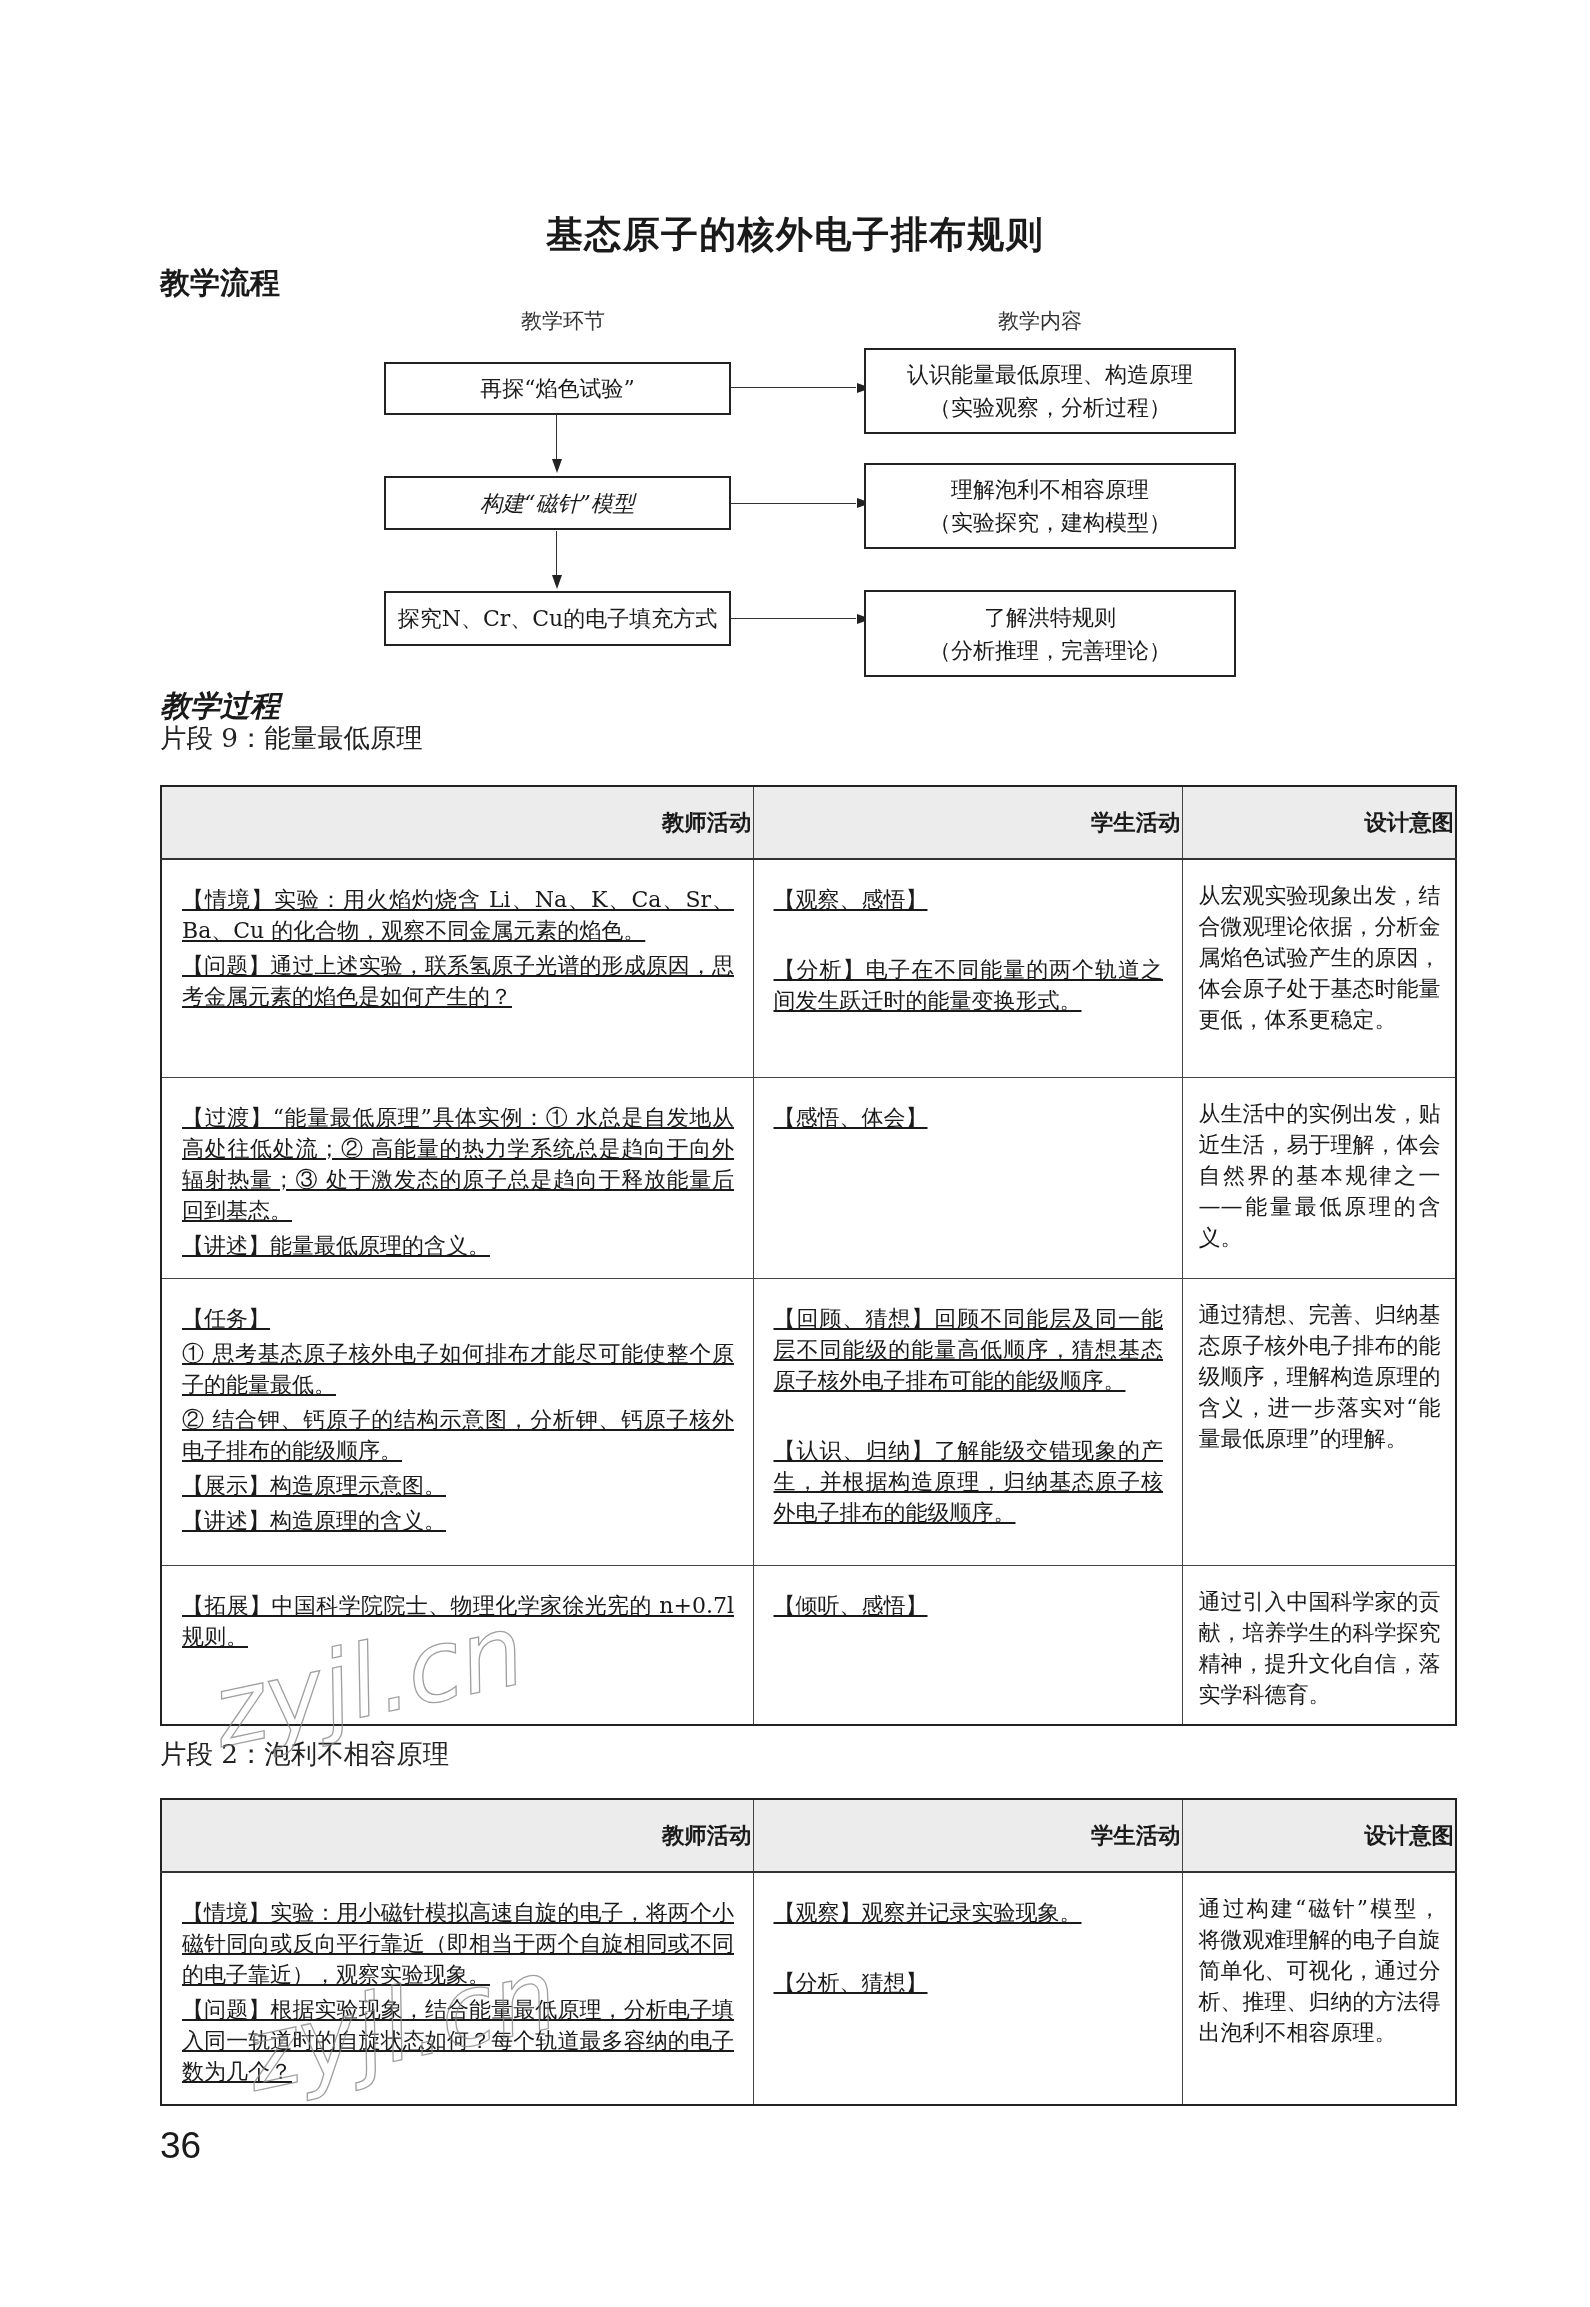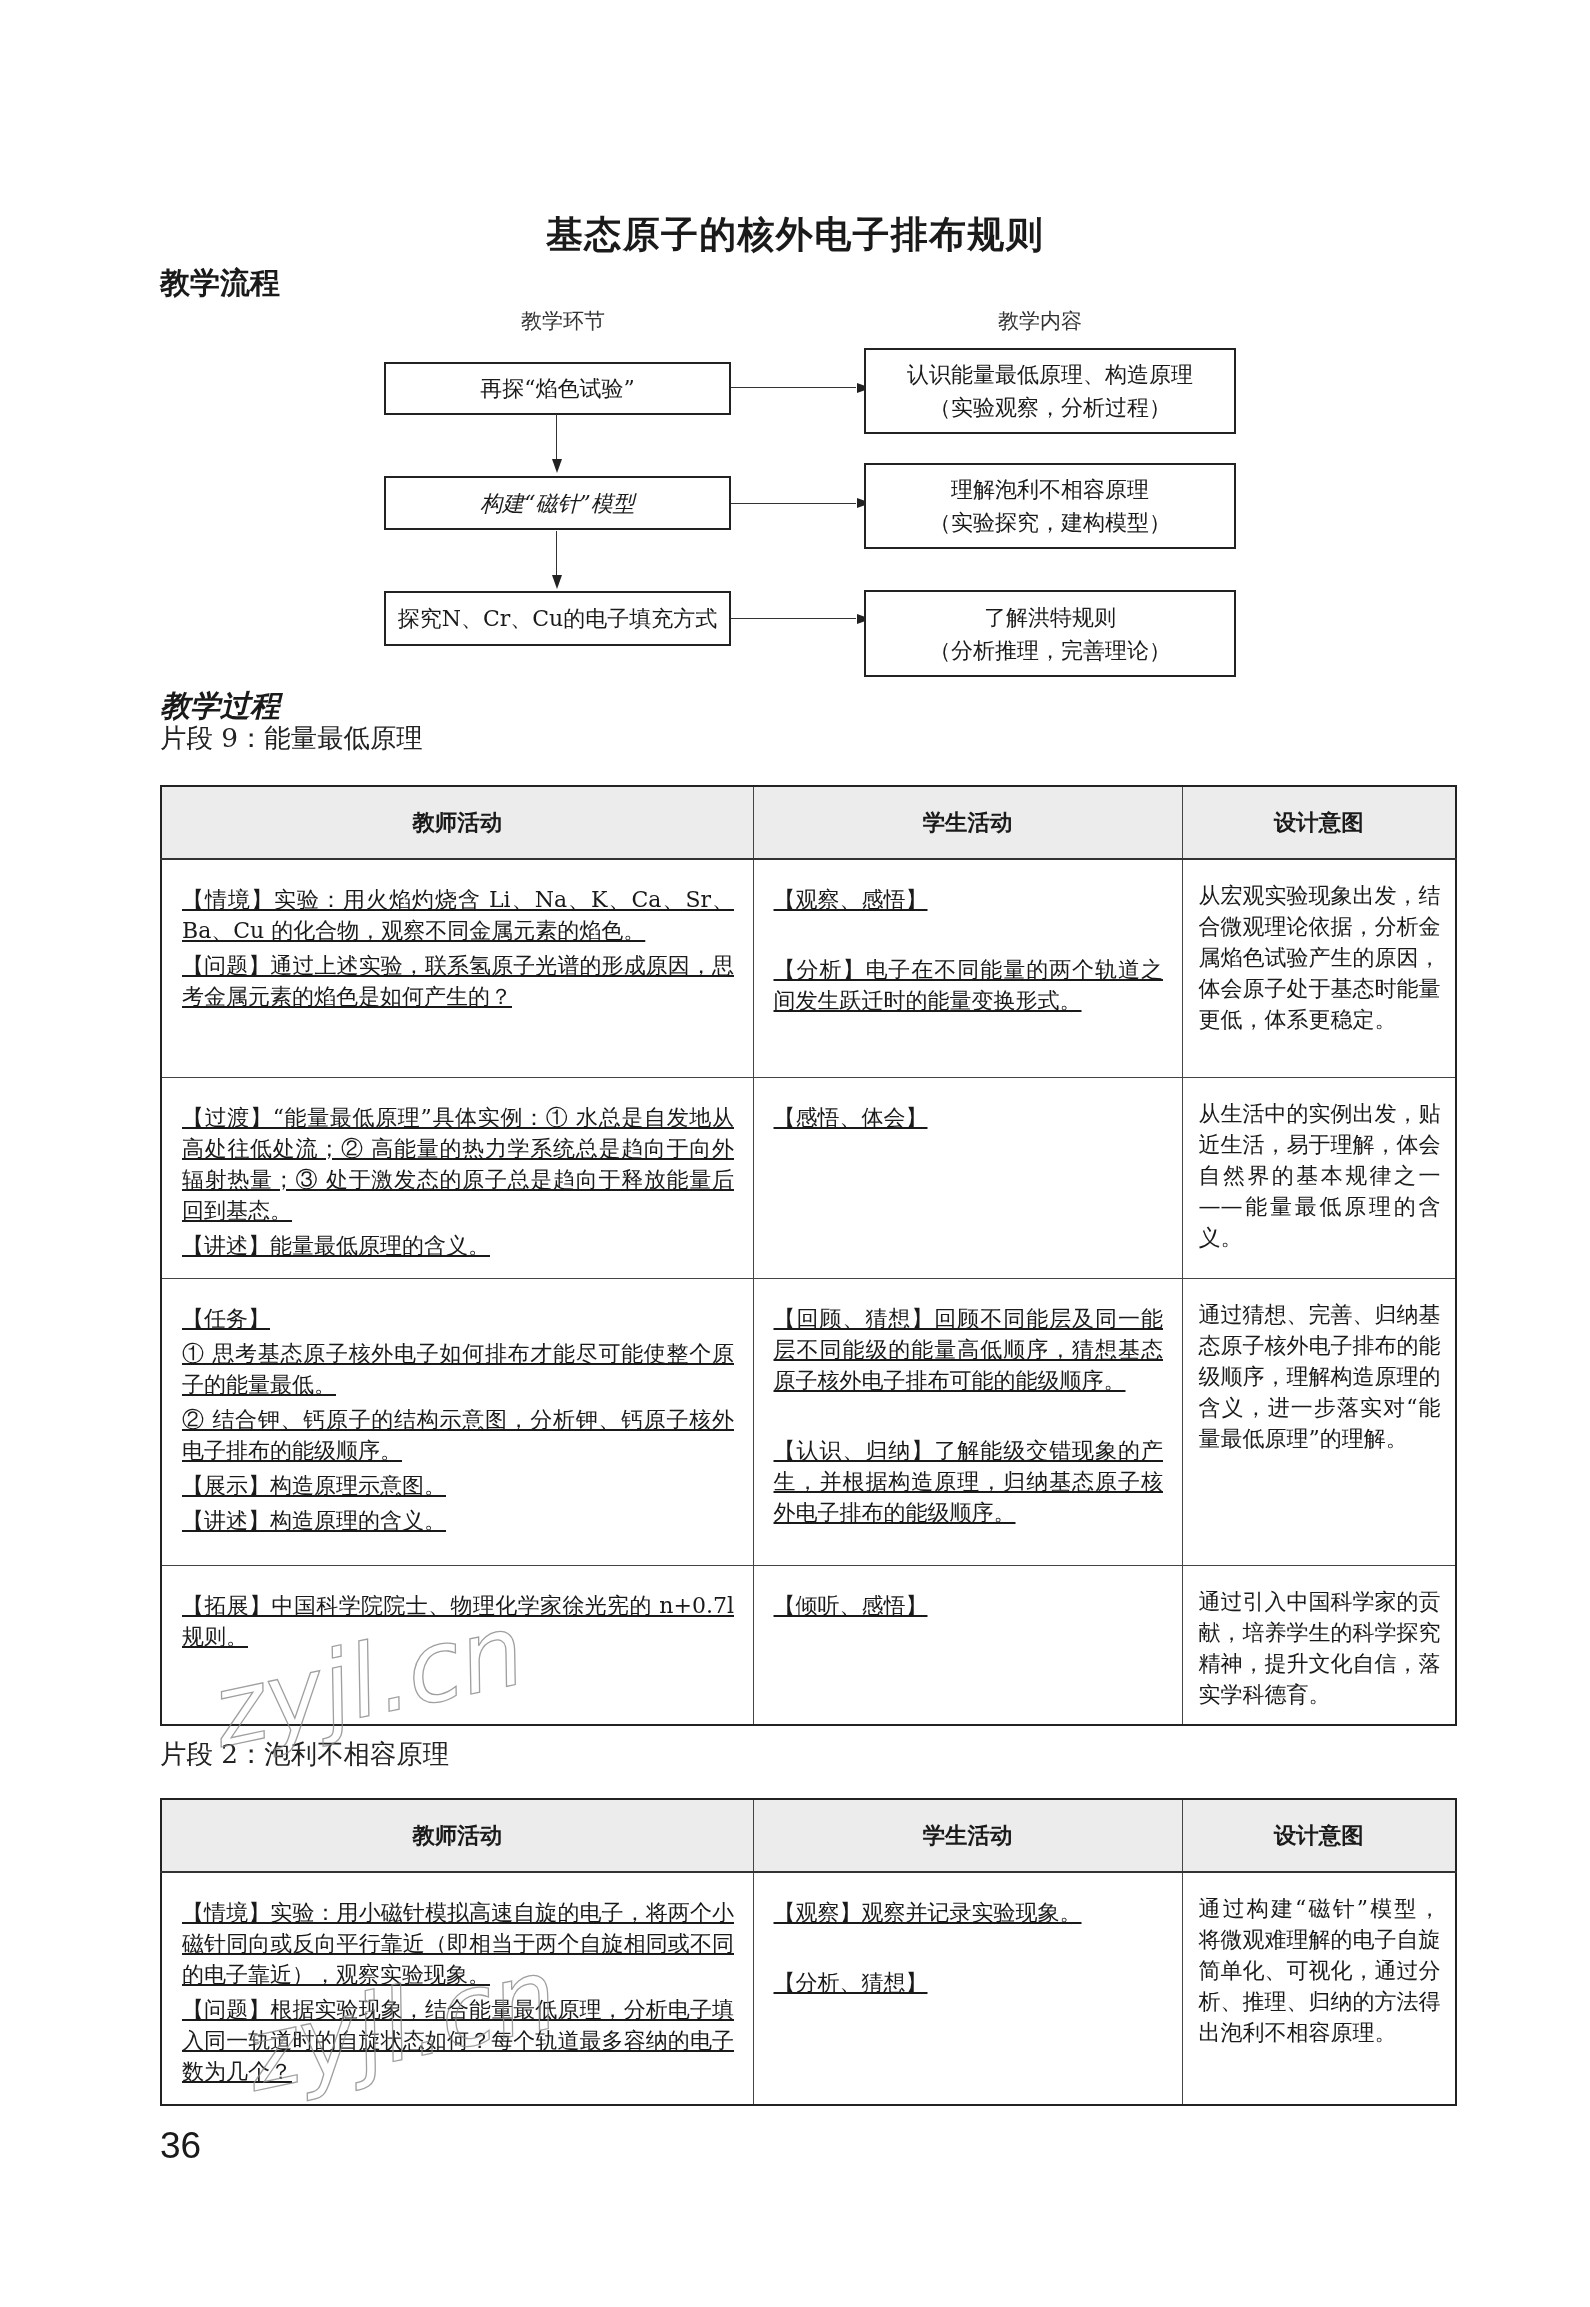--- a/index.html
+++ b/index.html
@@ -14,21 +14,21 @@
   .fbox { border: 2px solid #222; box-sizing: border-box; display: flex; flex-direction: column;
           align-items: center; justify-content: center; font-size: 22px; line-height: 33px; text-align: center; background: #fff; }
   .vline { width: 1.3px; background: #333; }
   .hline { height: 1.3px; background: #333; }
   .arrow-down { width: 0; height: 0; border-left: 5.3px solid transparent; border-right: 5.3px solid transparent; border-top: 14.5px solid #222; }
   .arrow-right { width: 0; height: 0; border-top: 5.3px solid transparent; border-bottom: 5.3px solid transparent; border-left: 14.5px solid #222; }
   table.lesson { position: absolute; left: 160px; width: 1295px; border-collapse: collapse; table-layout: fixed; }
   table.lesson th, table.lesson td { border: 1.3px solid #444; vertical-align: top; }
   table.lesson { border: 2.6px solid #222; }
   table.lesson th { background: #ececec; font-family: "DejaVu Sans", "Liberation Sans", sans-serif; font-weight: bold;
-                    font-size: 22.4px; height: 69px; vertical-align: middle; text-align: center; border-bottom: 2.6px solid #333; margin-left: 24px; }
+                    font-size: 22.4px; height: 69px; vertical-align: middle; text-align: right; border-bottom: 2.6px solid #333; margin-left: 24px; }
   table.lesson td { font-size: 22px; line-height: 31px; padding: 20px 14.5px 13.2px 16px; text-align: justify; }
   td .para { margin: 4px; text-decoration: underline; }
   td .gap { height: 31px; }
   .page-num { left: 160px; top: 2125px; font-family: "Liberation Sans", "DejaVu Sans", sans-serif; font-size: 37px; }
   .watermark { font-family: "DejaVu Sans", "Liberation Sans", sans-serif; font-size: 99px; font-style: italic;
                color: transparent; -webkit-text-stroke: 1.3px #888; transform: rotate(-12deg); opacity: 0.8; pointer-events: none; }
 </style>
 </head>
 <body>
 

